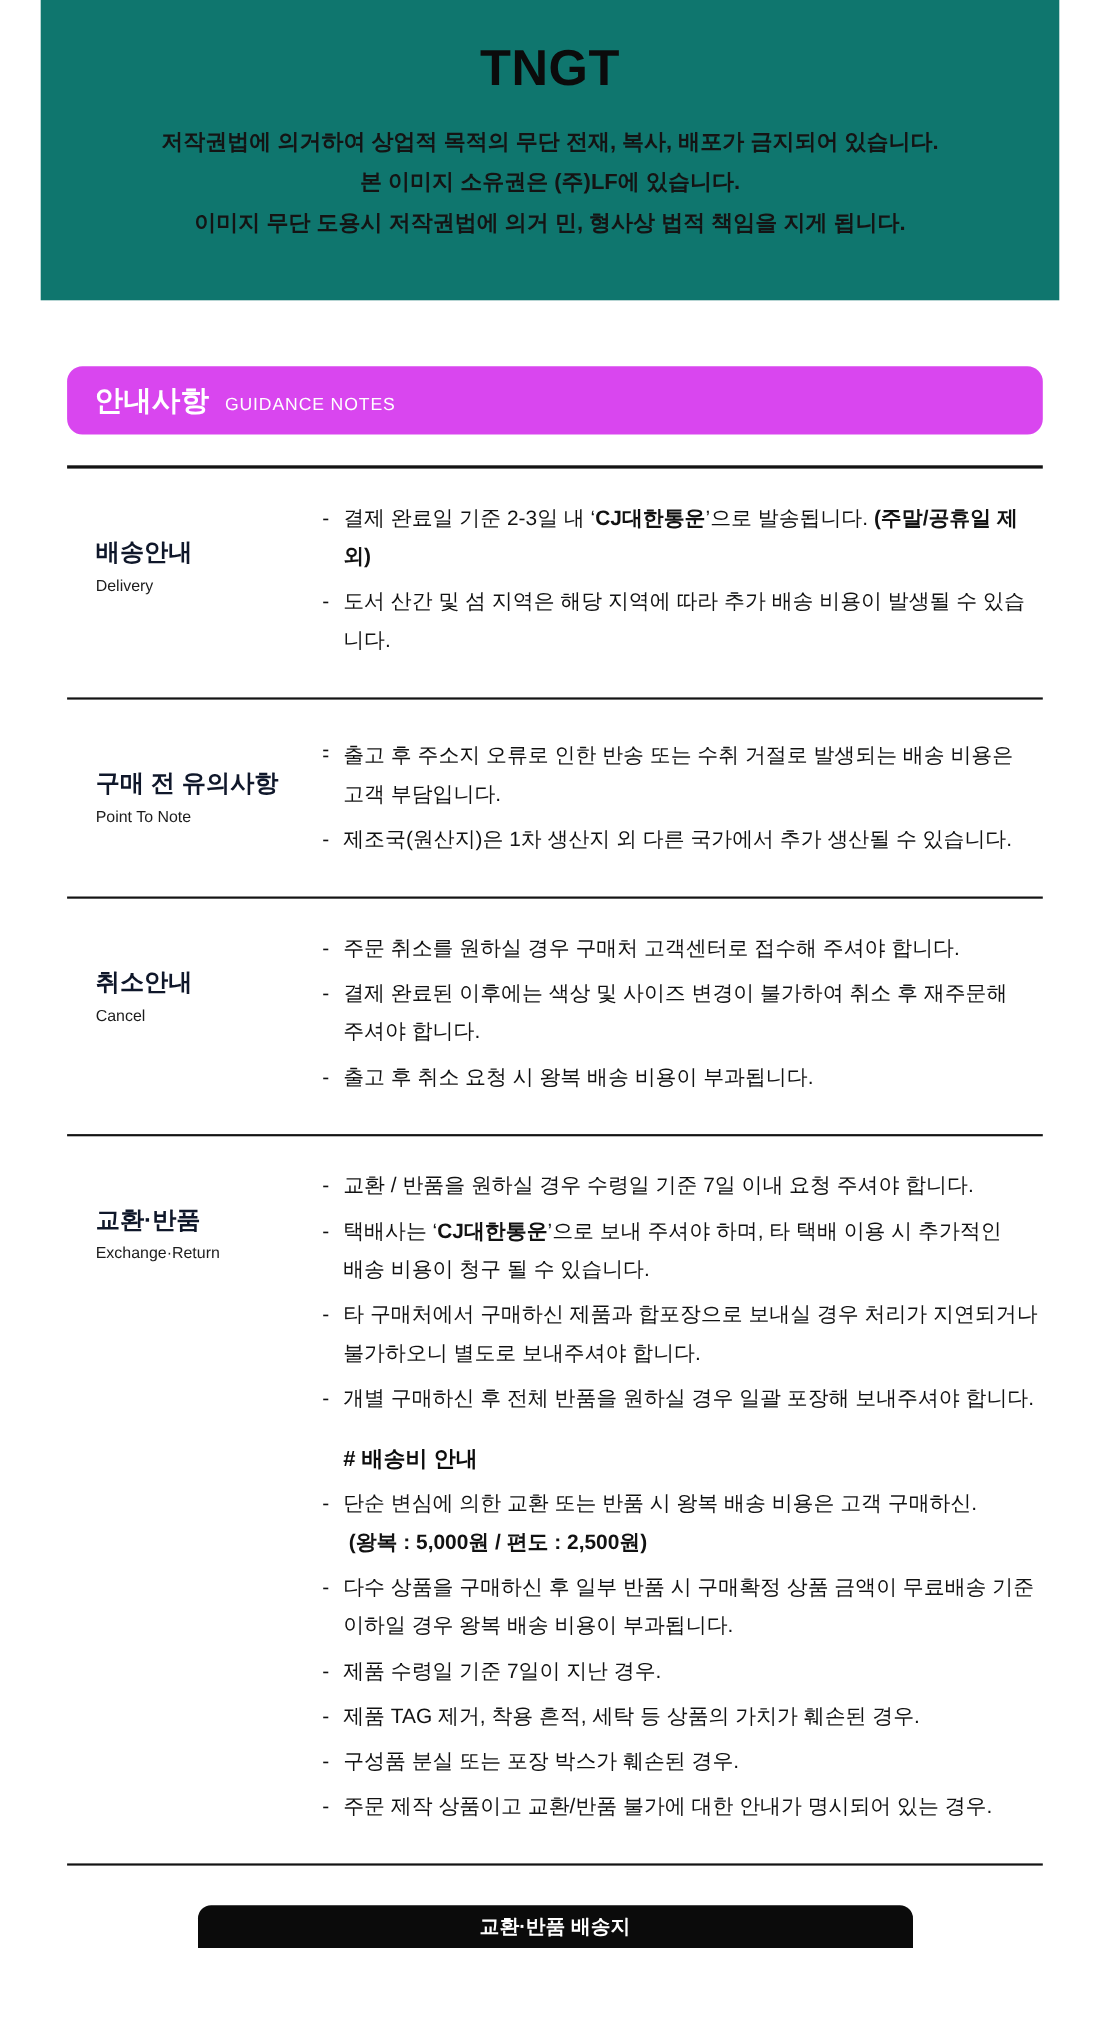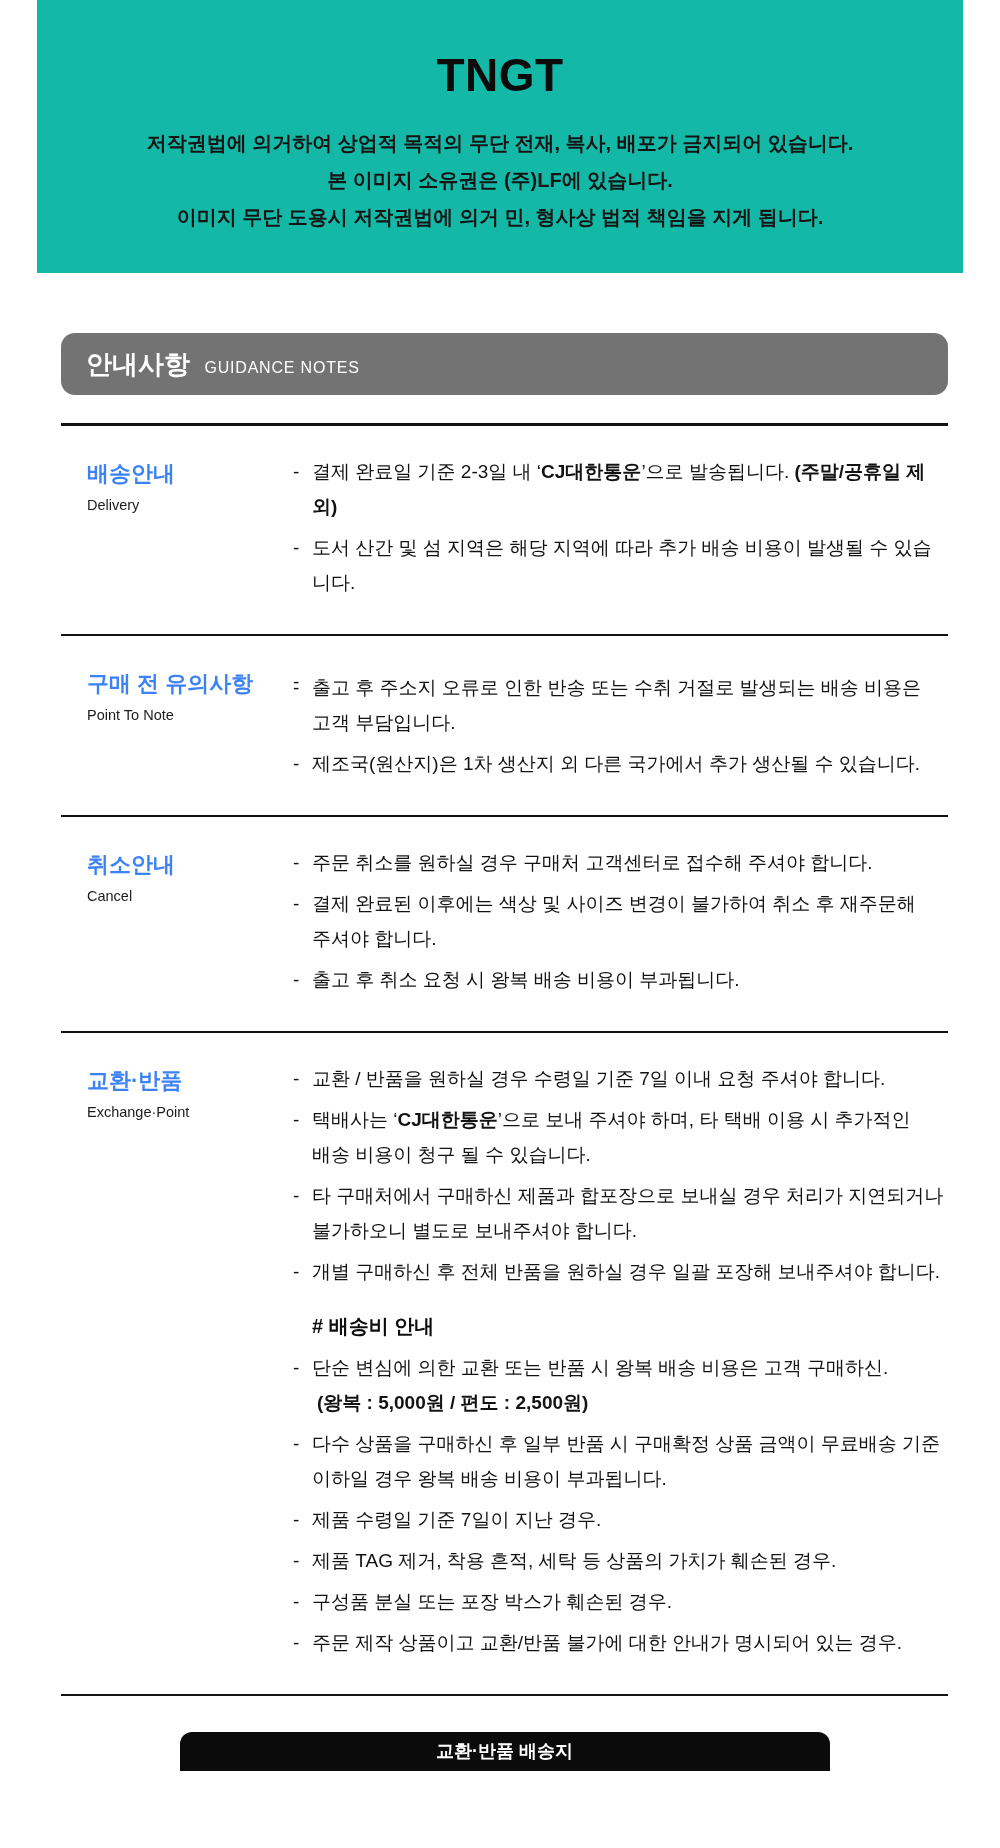--- a/index.html
+++ b/index.html
@@ -7,44 +7,44 @@
     position:relative;
     width:1000px; min-height:1848px;
     margin:0 auto; background:#ffffff;
     color:#111;
     font-family:"Liberation Sans","DejaVu Sans",sans-serif;
     overflow:hidden;
   }
   
   .copyright-band {
     margin:0 37px; height:273px; box-sizing:border-box;
-    background:#14b8a6; text-align:center; padding-top:52px;
+    background:#0f766e; text-align:center; padding-top:38px;
   }
   .brand-logo {
     font-size:46px; font-weight:800; letter-spacing:0.5px;
     color:#0b0b0b; line-height:1; margin-bottom:27px;
   }
   .copy-line { font-size:20px; font-weight:600; line-height:37px; color:#141414; }
 
   .content { margin:0 52px 0 61px; }
 
   
   .notice-bar {
     margin-top:60px; height:62px; line-height:62px;
-    background:#737373; border-radius:14px; padding-left:25px;
+    background:#d946ef; border-radius:14px; padding-left:25px;
     white-space:nowrap;
   }
   .notice-ko { font-size:26px; font-weight:700; color:#ffffff; }
   .notice-en { font-size:16px; font-weight:500; color:#ffffff; margin-left:10px; letter-spacing:0.8px; }
 
   
   #sections { margin-top:28px; border-top:3px solid #131313; }
   .section { display:flex; border-bottom:2px solid #131313; padding:28px 0 34px; }
   .section-left { width:232px; flex-shrink:0; box-sizing:border-box; padding:5px 10px 0 26px; }
-  .section-title { font-size:22px; font-weight:700; color:#3b82f6; }
+  .section-title { font-size:22px; font-weight:700; color:#0f172a;margin-top:28px; }
   .section-sub { font-size:14.5px; color:#1c1c1c; margin-top:8px; }
   .section-right { flex:1; min-width:0; }
   .bullet {
     position:relative; padding-left:19px; margin-bottom:6px;
     font-size:19px; line-height:35px; color:#121212;
     white-space:pre-wrap;
   }
   .bullet:last-child { margin-bottom:0; }
   .dash { position:absolute; left:0; top:0; }
   .bullet b { font-weight:700; }
@@ -109,21 +109,21 @@
           <div class="section-right">
             <div class="bullet"><span class="dash">-</span><span>주문 취소를 원하실 경우 구매처 고객센터로 접수해 주셔야 합니다.</span></div>
             <div class="bullet"><span class="dash">-</span><span>결제 완료된 이후에는 색상 및 사이즈 변경이 불가하여 취소 후 재주문해
 주셔야 합니다.</span></div>
             <div class="bullet"><span class="dash">-</span><span>출고 후 취소 요청 시 왕복 배송 비용이 부과됩니다.</span></div>
           </div>
         </div>
         <div class="section">
           <div class="section-left">
             <div class="section-title">교환·반품</div>
-            <div class="section-sub">Exchange·Point</div>
+            <div class="section-sub">Exchange·Return</div>
           </div>
           <div class="section-right">
             <div class="bullet"><span class="dash">-</span><span>교환 / 반품을 원하실 경우 수령일 기준 7일 이내 요청 주셔야 합니다.</span></div>
             <div class="bullet"><span class="dash">-</span><span>택배사는 ‘</span><b>CJ대한통운</b><span>’으로 보내 주셔야 하며, 타 택배 이용 시 추가적인
 배송 비용이 청구 될 수 있습니다.</span></div>
             <div class="bullet"><span class="dash">-</span><span>타 구매처에서 구매하신 제품과 합포장으로 보내실 경우 처리가 지연되거나
 불가하오니 별도로 보내주셔야 합니다.</span></div>
             <div class="bullet"><span class="dash">-</span><span>개별 구매하신 후 전체 반품을 원하실 경우 일괄 포장해 보내주셔야 합니다.</span></div>
             <div class="subheading"># 배송비 안내</div>
             <div class="bullet"><span class="dash">-</span><span>단순 변심에 의한 교환 또는 반품 시 왕복 배송 비용은 고객 구매하신.</span><div class="bullet-note">(왕복 : 5,000원 / 편도 : 2,500원)</div></div>

